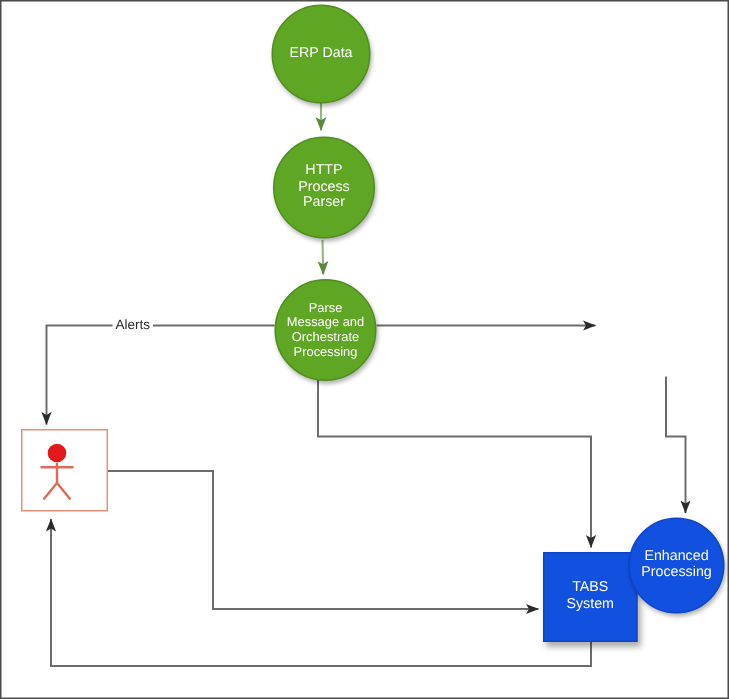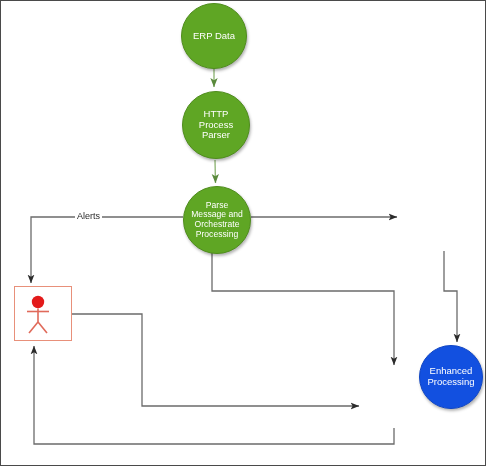--- a/index.html
+++ b/index.html
@@ -132,20 +132,23 @@
   </div>
 
   <div class="node node-circle-green" style="left:182px; top:185px; width:68px; height:68px; font-size:8.6px;">
     <span class="node-label">Parse
 Message and
 Orchestrate
 Processing</span>
   </div>
 
 
+  <div class="node node-rect-blue" style="left:361px; top:367px; width:63px; height:60px;">
+    <span class="node-label">TABS System</span>
+  </div>
 
   <div class="node node-circle-blue" style="left:418px; top:344px; width:64px; height:64px;">
     <span class="node-label">Enhanced
 Processing</span>
   </div>
 
 
   <div class="actor-box" style="left:13px; top:285px; width:58px; height:55px;">
     <svg class="actor-svg" width="56" height="53" viewBox="0 0 56 53" xmlns="http://www.w3.org/2000/svg">
       <circle cx="23" cy="15" r="6.2" fill="#e31a1a"></circle>

